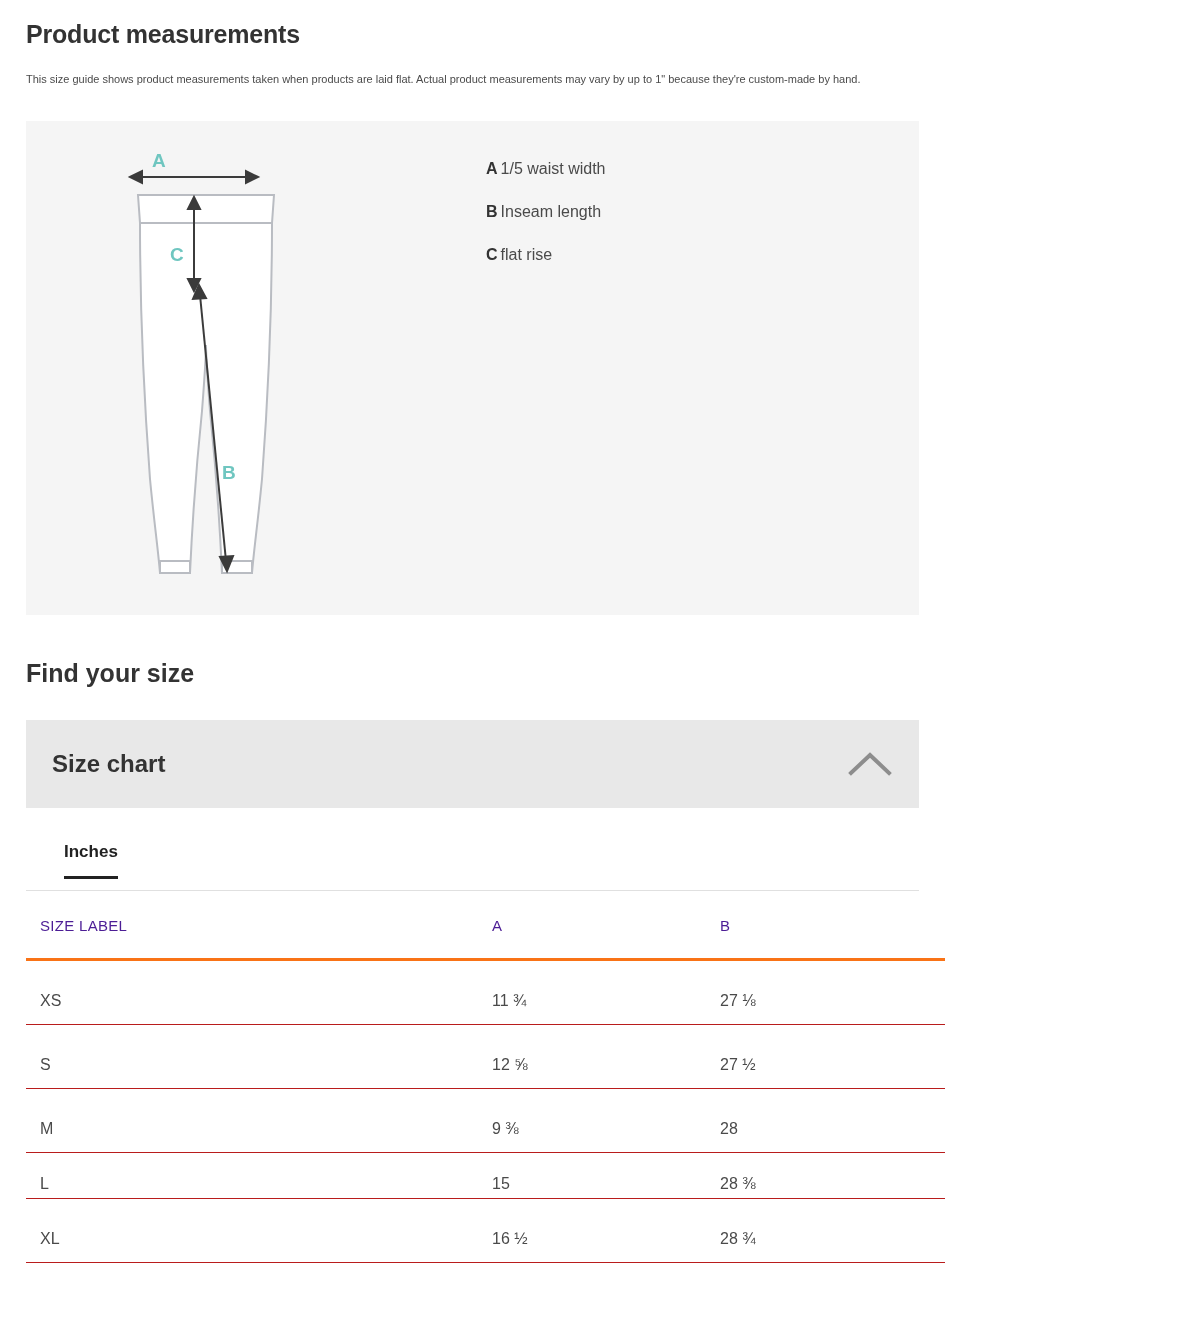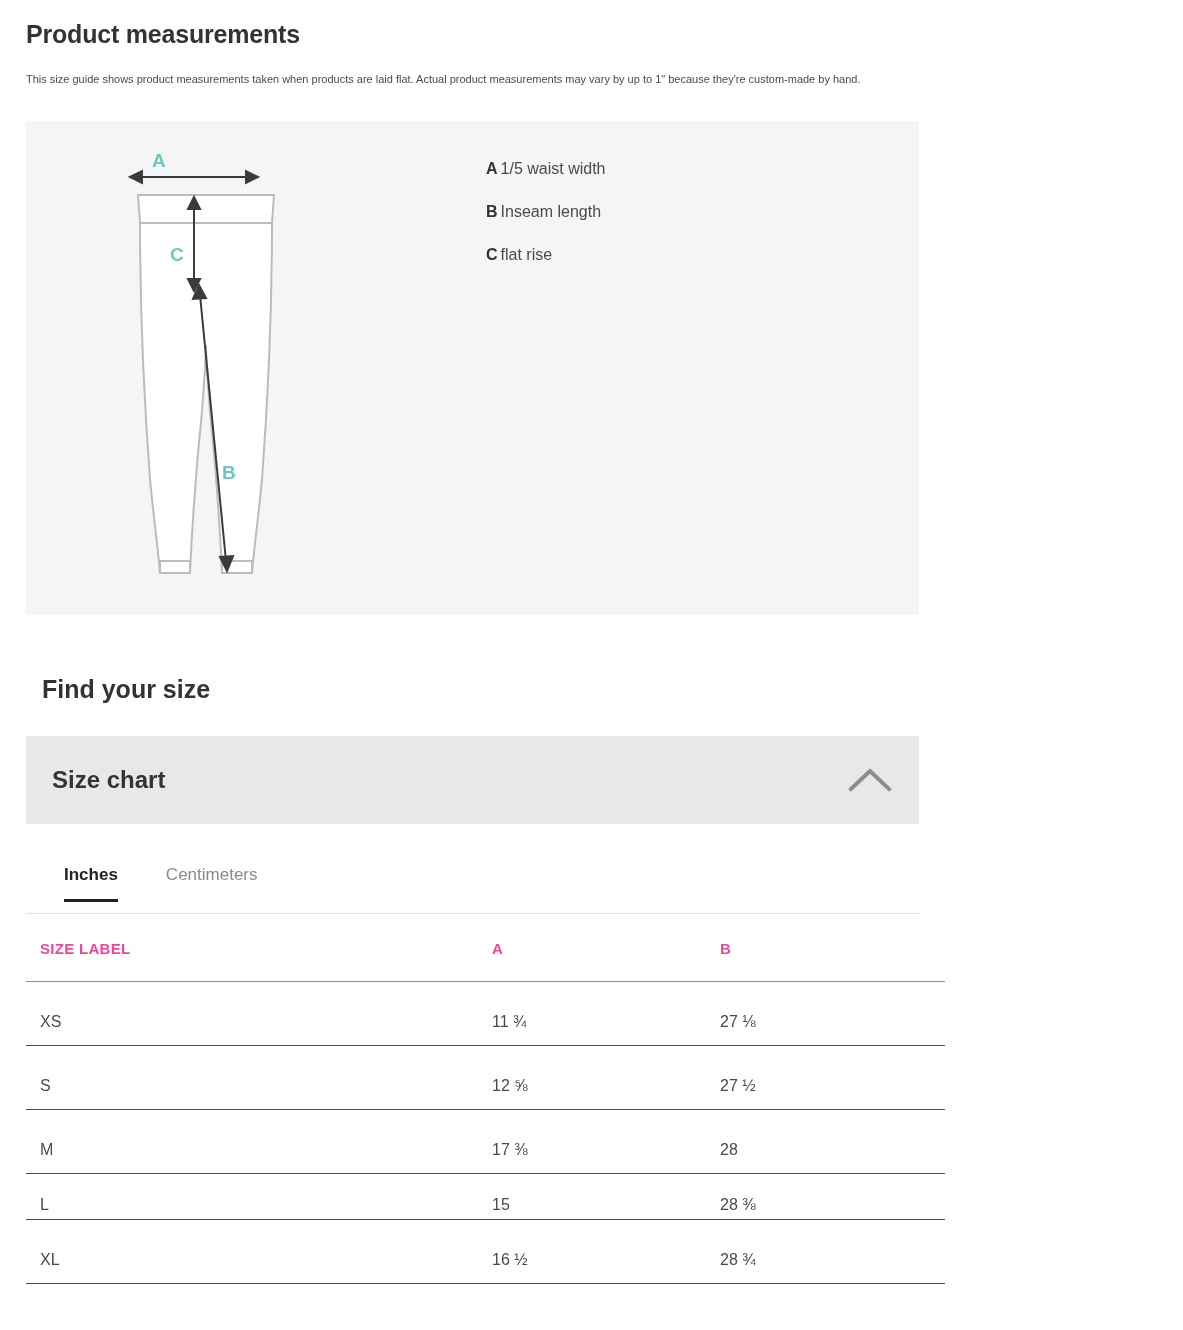--- a/index.html
+++ b/index.html
@@ -66,21 +66,21 @@
     font-weight: bold;
     color: #333333;
     margin-right: 3px;
   }
 
   
   .find-title {
     font-size: 25px;
     font-weight: bold;
     color: #333333;
-    margin: 16px;
+    margin: 0;
     padding-top: 44px;
   }
 
   .sizechart-header {
     margin-top: 32px;
     background: #e8e8e8;
     height: 88px;
     display: flex;
     align-items: center;
     justify-content: space-between;
@@ -96,21 +96,21 @@
     width: 46px;
     height: 30px;
   }
 
   
   .tabs {
     display: flex;
     align-items: flex-end;
     padding: 12px 14px;
     border-bottom: 1px solid #e0e0e0;
-    margin: 7px 0 0 0;
+    margin: 0 0 0 0;
   }
   .tab {
     font-size: 17px;
     padding: 22px 24px 16px 24px;
     color: #8a8a8a;
     cursor: pointer;
     position: relative;
   }
   .tab.active {
     color: #222222;
@@ -128,25 +128,25 @@
 
   
   table.size-table {
     width: 100%;
     border-collapse: collapse;
     table-layout: fixed;
   }
   table.size-table th {
     text-align: left;
     font-size: 15px;
-    font-weight: bold;
-    color: #ec4899;
+    font-weight: normal;
+    color: #4c1d95;
     padding: 26px 0 24px 0;
     letter-spacing: 0.3px;
-    border-bottom: 1px solid #f97316;
+    border-bottom: 3px solid #f97316;
   }
   table.size-table td {
     font-size: 16px;
     color: #4a4a4a;
     padding: 22px 0 5px 0;
     border-bottom: 1px solid #b91c1c;
   }
   .col-label { width: 466px; padding-left: 14px !important; }
   .col-a { width: 228px; }
   .col-b { width: 240px; }
@@ -217,21 +217,20 @@
       <h3>Size chart</h3>
       <span class="chevron">
         <svg width="46" height="30" viewBox="0 0 46 30">
           <polyline points="4,24 23,6 42,24" fill="none" stroke="#8d8d8d" stroke-width="4" stroke-linecap="square"></polyline>
         </svg>
       </span>
     </div>
 
     <div class="tabs">
       <div class="tab active">Inches</div>
-      <div class="tab">Centimeters</div>
     </div>
 
     <table class="size-table">
       <thead>
         <tr>
           <th class="col-label">SIZE LABEL</th>
           <th class="col-a">A</th>
           <th class="col-b">B</th>
           <th class="col-c">C</th>
         </tr>
@@ -244,21 +243,21 @@
           <td class="col-c">2 ⅞</td>
         </tr>
         <tr>
           <td class="col-label">S</td>
           <td class="col-a">12 ⅝</td>
           <td class="col-b">27 ½</td>
           <td class="col-c">8 ¼</td>
         </tr>
         <tr>
           <td class="col-label">M</td>
-          <td class="col-a">17 ⅜</td>
+          <td class="col-a">9 ⅜</td>
           <td class="col-b">28</td>
           <td class="col-c">8 ⅝</td>
         </tr>
         <tr>
           <td class="col-label">L</td>
           <td class="col-a">15</td>
           <td class="col-b">28 ⅜</td>
           <td class="col-c">9</td>
         </tr>
         <tr>

